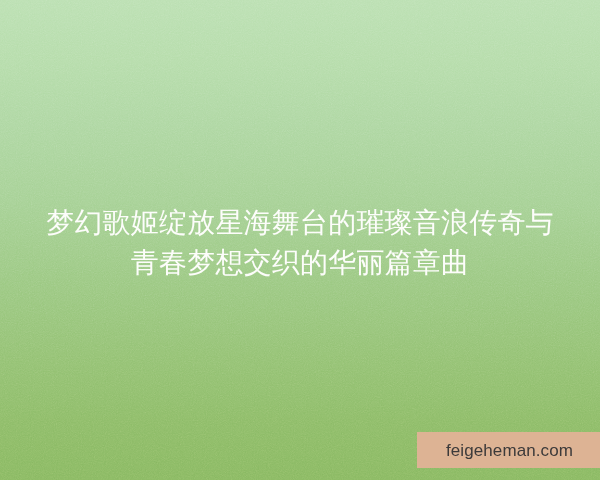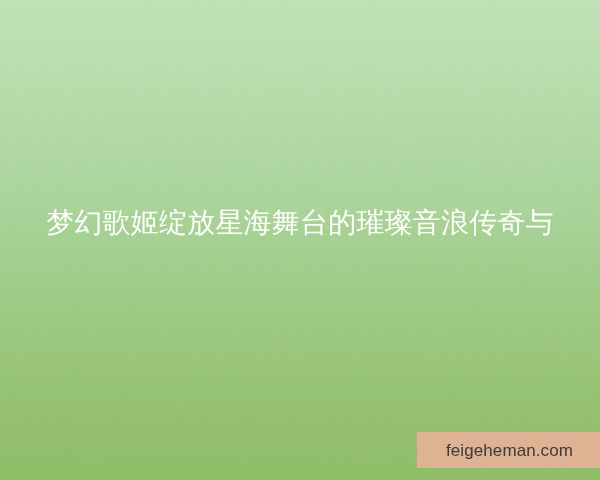--- a/index.html
+++ b/index.html
@@ -99,19 +99,20 @@
       <feColorMatrix type="saturate" values="0" in="n" result="ng"></feColorMatrix>
       <feComponentTransfer in="ng">
         <feFuncA type="linear" slope="0.85" intercept="0"></feFuncA>
       </feComponentTransfer>
     </filter>
     <rect width="600" height="480" filter="url(#grainFilter)"></rect>
   </svg>
 
   <div id="title-block">
     <span class="title-line">梦幻歌姬绽放星海舞台的璀璨音浪传奇与</span>
+    <span class="title-line">青春梦想交织的华丽篇章曲</span>
   </div>
 
   <div id="watermark-plate">
     <span id="watermark-text">feigeheman.com</span>
   </div>
 
 </div>
 
 </body></html>

